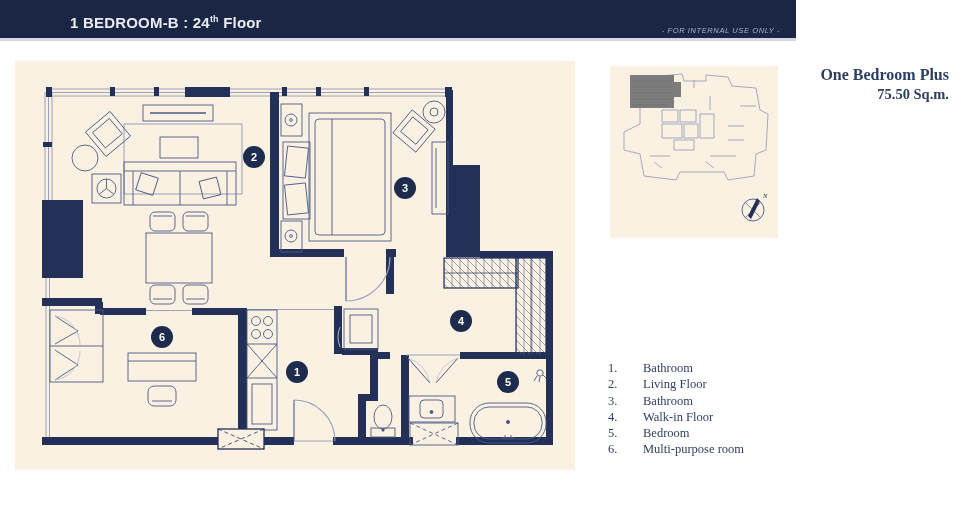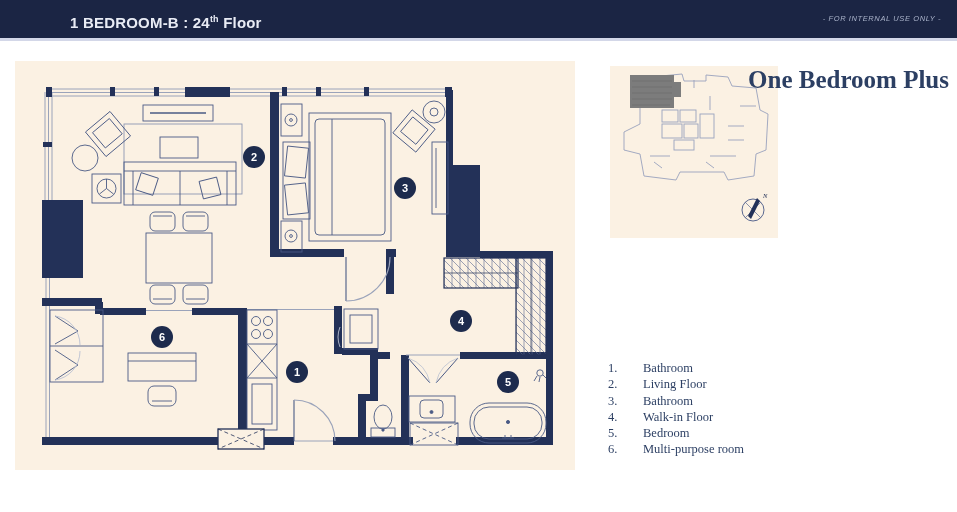--- a/index.html
+++ b/index.html
@@ -1,32 +1,32 @@
 <!DOCTYPE html>
 <html><head>
 <meta charset="utf-8">
 <style>
   html,body{margin:0;padding:0;background:#ffffff;}
   #app{position:relative;width:957px;height:512px;background:#ffffff;overflow:hidden;
        font-family:"Liberation Sans",sans-serif;}
   
-  .hdr{position:absolute;left:0;top:0;width:957px;height:38px;background:#1b2544;
+  .hdr{position:absolute;left:0;top:0;width:796px;height:38px;background:#1b2544;
        border-bottom:3px solid #d3d7e8;}
   .hdr-title{position:absolute;left:70px;top:0;height:38px;line-height:38px;
        color:#e9ecf5;font-size:15px;font-weight:bold;letter-spacing:.2px;}
   .hdr-title sup{font-size:9px;}
-  .hdr-note{position:absolute;right:16px;top:0;height:38px;line-height:38px;
+  .hdr-note{position:absolute;right:16px;top:12px;height:38px;line-height:38px;
        color:#a9b2c9;font-size:7.5px;font-style:italic;letter-spacing:.6px;}
   
   .plan-panel{position:absolute;left:15px;top:61px;width:560px;height:409px;background:#fbf1e3;}
   .keyplan-panel{position:absolute;left:610px;top:66px;width:168px;height:172px;background:#fbf1e3;}
   
   .unit-title{position:absolute;right:8px;top:66px;width:280px;text-align:right;
        color:#2c3f63;font-family:"Liberation Serif",serif;}
-  .unit-name{font-size:25px;font-weight:bold;}
+  .unit-name{font-size:16px;font-weight:bold;}
   .unit-area{font-size:14.5px;font-weight:bold;margin-top:2px;}
   
   .legend{position:absolute;left:596px;top:360px;color:#2c3f63;
        font-family:"Liberation Serif",serif;font-size:12.5px;}
   .legend-row{display:flex;line-height:16.3px;}
   .legend-num{width:47px;padding-left:12px;box-sizing:border-box;}
   svg text.mk{font-family:"Liberation Sans",sans-serif;font-weight:bold;}
 </style>
 </head>
 <body>
@@ -283,20 +283,21 @@
       <circle cx="143" cy="144" r="11" stroke="#5a6890" stroke-width="1" fill="none"></circle>
       <path d="M135,136 L151,152 M135,152 L151,136" stroke="#5a6890" stroke-width="0.7"></path>
       <polygon points="147,132 150,135 141,153 138,150" fill="#233158"></polygon>
       <text x="153" y="132" font-size="6.5" font-style="italic" fill="#233158" font-family="Liberation Serif,serif">N</text>
     </g>
   </svg>
   </div>
 
   <div class="unit-title">
     <div class="unit-name">One Bedroom Plus</div>
+    <div class="unit-area">75.50 Sq.m.</div>
   </div>
 
   <div class="legend">
     <div class="legend-row">
       <span class="legend-num">1.</span>
       <span class="legend-label">Bathroom</span>
     </div>
     <div class="legend-row">
       <span class="legend-num">2.</span>
       <span class="legend-label">Living Floor</span>

